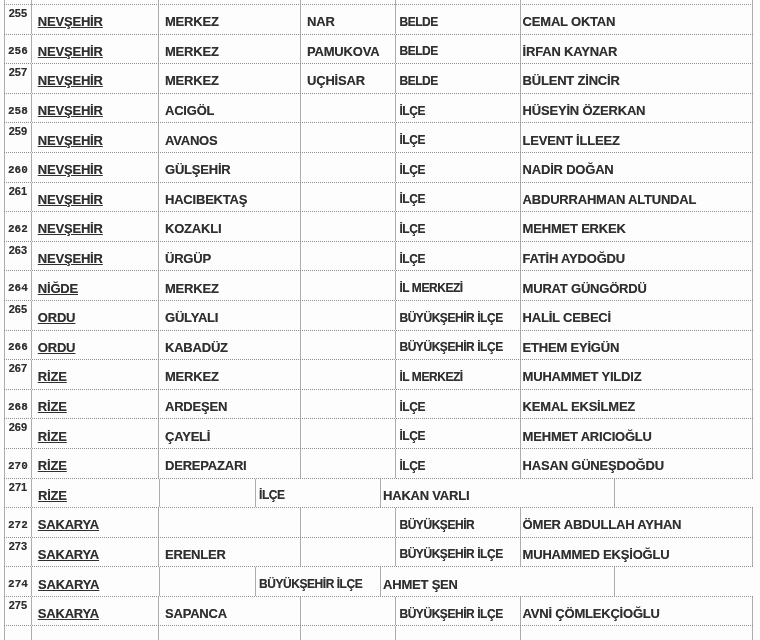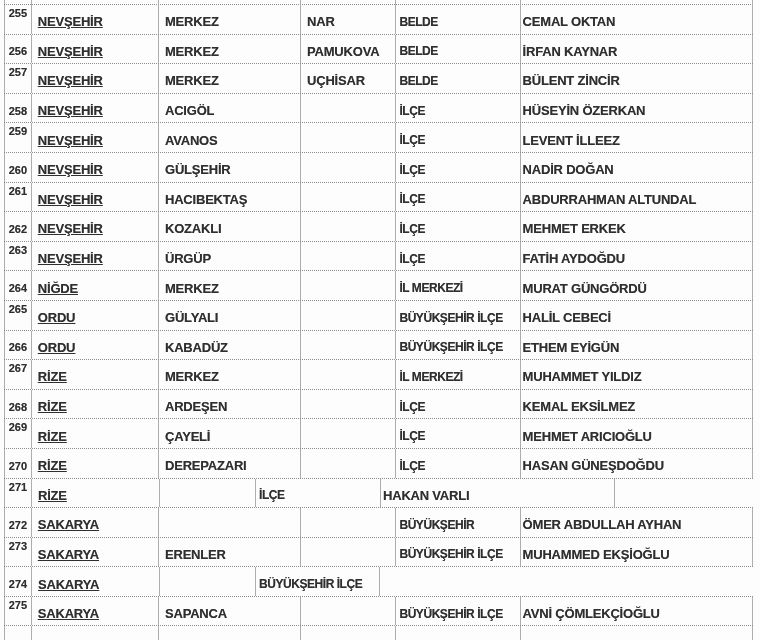--- a/index.html
+++ b/index.html
@@ -44,21 +44,21 @@
     text-shadow: 0 0 0.6px rgba(45,45,45,0.55);
   }
   .cell:last-child { border-right: 1px solid #adadad; }
   .c-num  { width: 27px;  justify-content: center; padding: 0 1px; font-size: 11px; letter-spacing: 0; }
   .c-prov { width: 128px; text-decoration: underline; }
   .c-dist { width: 143px; }
   .c-town { width: 96px; }
   .c-type { width: 125px; font-size: 12px; letter-spacing: -0.45px; padding-left: 3px; }
   .c-name { width: 235px; padding-left: 2px; }
   .c-num.raised { align-items: flex-start; padding-top: 2px; }
-  .c-num.middle { align-items: center; padding-top: 5px; }
+  .c-num.middle { align-items: center; padding-top: 5px; font-family: Liberation Mono, monospace; }
 </style>
 </head>
 <body>
 
 <div class="sheet">
   <div class="row stub-top">
     <div class="cell c-num"></div>
     <div class="cell c-prov"></div>
     <div class="cell c-dist"></div>
     <div class="cell c-town"></div>
@@ -215,20 +215,21 @@
       <div class="cell c-dist">ERENLER</div>
       <div class="cell c-town"></div>
       <div class="cell c-type">BÜYÜKŞEHİR İLÇE</div>
       <div class="cell c-name">MUHAMMED EKŞİOĞLU</div>
     </div>
     <div class="row">
       <div class="cell c-num middle">274</div>
       <div class="cell c-prov">SAKARYA</div>
       <div class="cell c-town"></div>
       <div class="cell c-type">BÜYÜKŞEHİR İLÇE</div>
+      <div class="cell c-name">AHMET ŞEN</div>
     </div>
     <div class="row">
       <div class="cell c-num raised">275</div>
       <div class="cell c-prov">SAKARYA</div>
       <div class="cell c-dist">SAPANCA</div>
       <div class="cell c-town"></div>
       <div class="cell c-type">BÜYÜKŞEHİR İLÇE</div>
       <div class="cell c-name">AVNİ ÇÖMLEKÇİOĞLU</div>
     </div>
     <div class="row stub-bottom">

